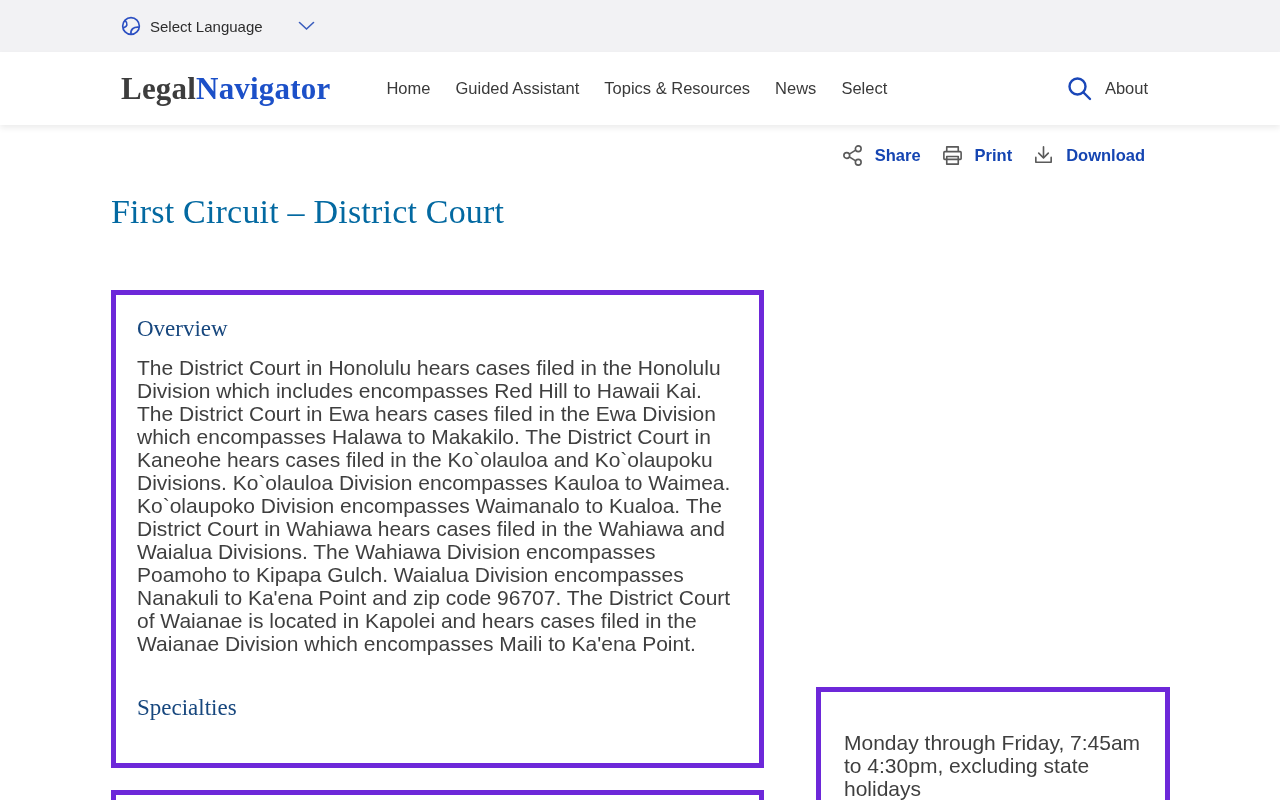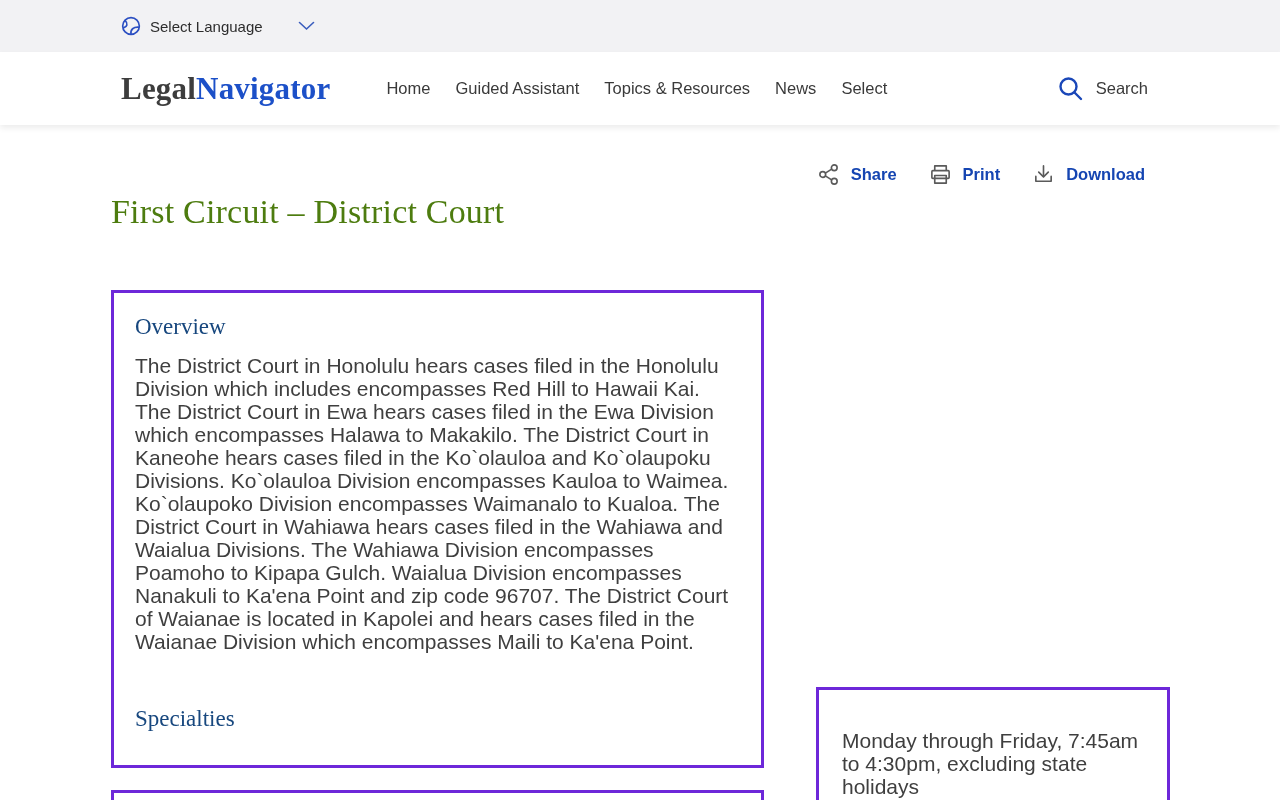--- a/index.html
+++ b/index.html
@@ -31,37 +31,37 @@
   .logo .lg1 { color: #3d3d3d; }
   .logo .lg2 { color: #1c50c8; }
   .nav { display: flex; align-items: center; margin-left: 56px; gap: 25px; }
   .nav-item { font-size: 16.5px; color: #3a3a3a; cursor: pointer; white-space: nowrap; }
   .search { margin-left: auto; display: flex; align-items: center; gap: 12px; cursor: pointer; }
   .search .search-label { font-size: 16.5px; color: #3a3a3a; }
 
   
   .content { position: relative; width: 1280px; height: 675px; background: #fff; }
 
-  .actions { position: absolute; top: 38px; right: 135px;
-    display: flex; gap: 32px; }
+  .actions { position: absolute; top: 19px; right: 135px;
+    display: flex; gap: 20px; }
   .action { display: flex; align-items: center; gap: 11px; cursor: pointer; }
   .action .action-label { font-size: 16.5px; font-weight: bold; color: #1545b2; }
 
   .page-title { position: absolute; left: 111px; top: 68px;
     font-family: "Liberation Serif", serif; font-weight: normal;
-    font-size: 34px; color: #4d7c0f; letter-spacing: 0.2px; }
+    font-size: 34px; color: #0369a1; letter-spacing: 0.2px; }
 
-  .card { position: absolute; background: #fff; border: 3px solid #6d28d9; }
+  .card { position: absolute; background: #fff; border: 5px solid #6d28d9; }
   .card-main { left: 111px; top: 165px; width: 653px; height: 478px; padding: 21px; }
   .card-next { left: 111px; top: 665px; width: 653px; height: 60px; }
   .card-hours { left: 816px; top: 562px; width: 354px; height: 260px; padding: 24px 23px; }
 
   .section-heading { font-family: "Liberation Serif", serif; font-weight: normal;
     font-size: 23px; color: #17477e; }
-  .card-main .section-heading.second { margin-top: 53px; font-family: Liberation Serif, serif; }
+  .card-main .section-heading.second { margin-top: 40px; font-family: Liberation Serif, serif; }
   .body-text { margin-top: 14px; font-size: 21px; line-height: 23px;
     color: #3f3f3f; max-width: 612px; }
 
   .card-hours .section-heading { font-size: 26px; }
   .card-hours .body-text { margin-top: 15px; max-width: 306px; }
 
   svg { display: block; }
 </style>
 </head>
 <body>
@@ -97,21 +97,21 @@
     <span class="nav-item">News</span>
     <span class="nav-item">Select</span>
   </div>
   <div class="search">
     <span>
       <svg width="27" height="27" viewBox="0 0 27 27" fill="none" stroke="#1a47b8" stroke-width="2.4" stroke-linecap="round">
         <circle cx="11.5" cy="11.5" r="8"></circle>
         <line x1="17.5" y1="17.5" x2="24" y2="24"></line>
       </svg>
     </span>
-    <span class="search-label">Search</span>
+    <span class="search-label">About</span>
   </div>
 </div>
 
 <div class="content">
 
   <div class="actions">
     <div class="action">
       <span>
         <svg width="23" height="23" viewBox="0 0 24 24" fill="none" stroke="#5a5a5a" stroke-width="1.7">
           <circle cx="18" cy="5" r="3"></circle>

